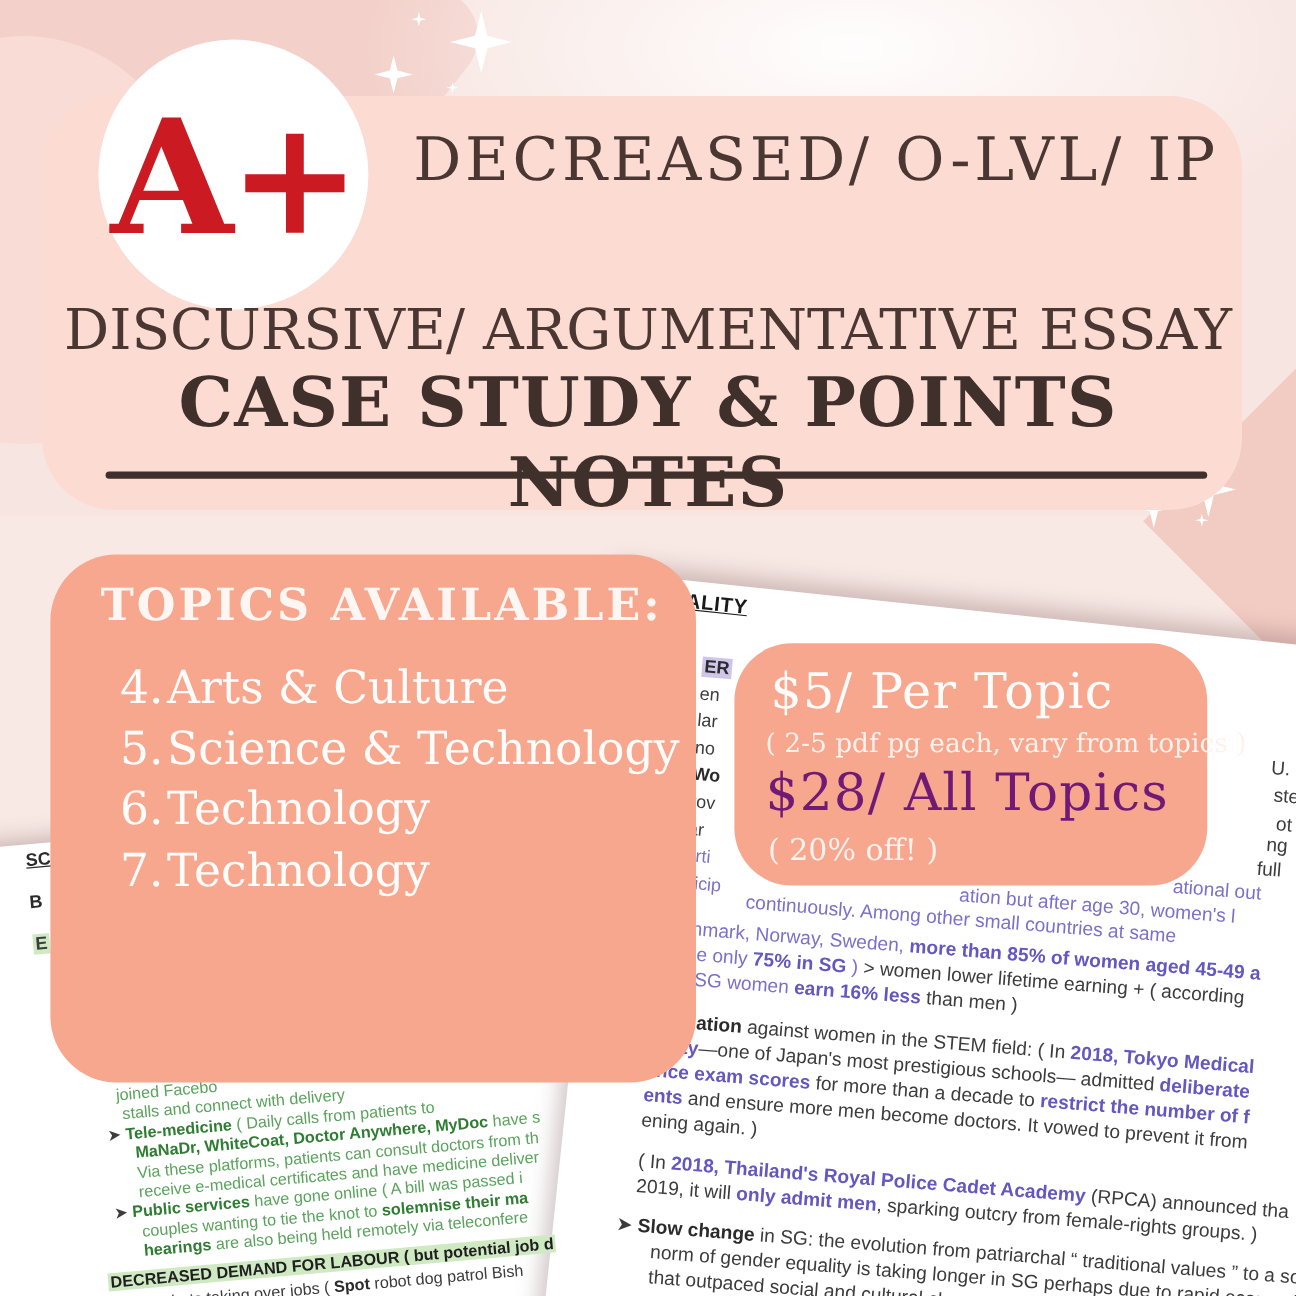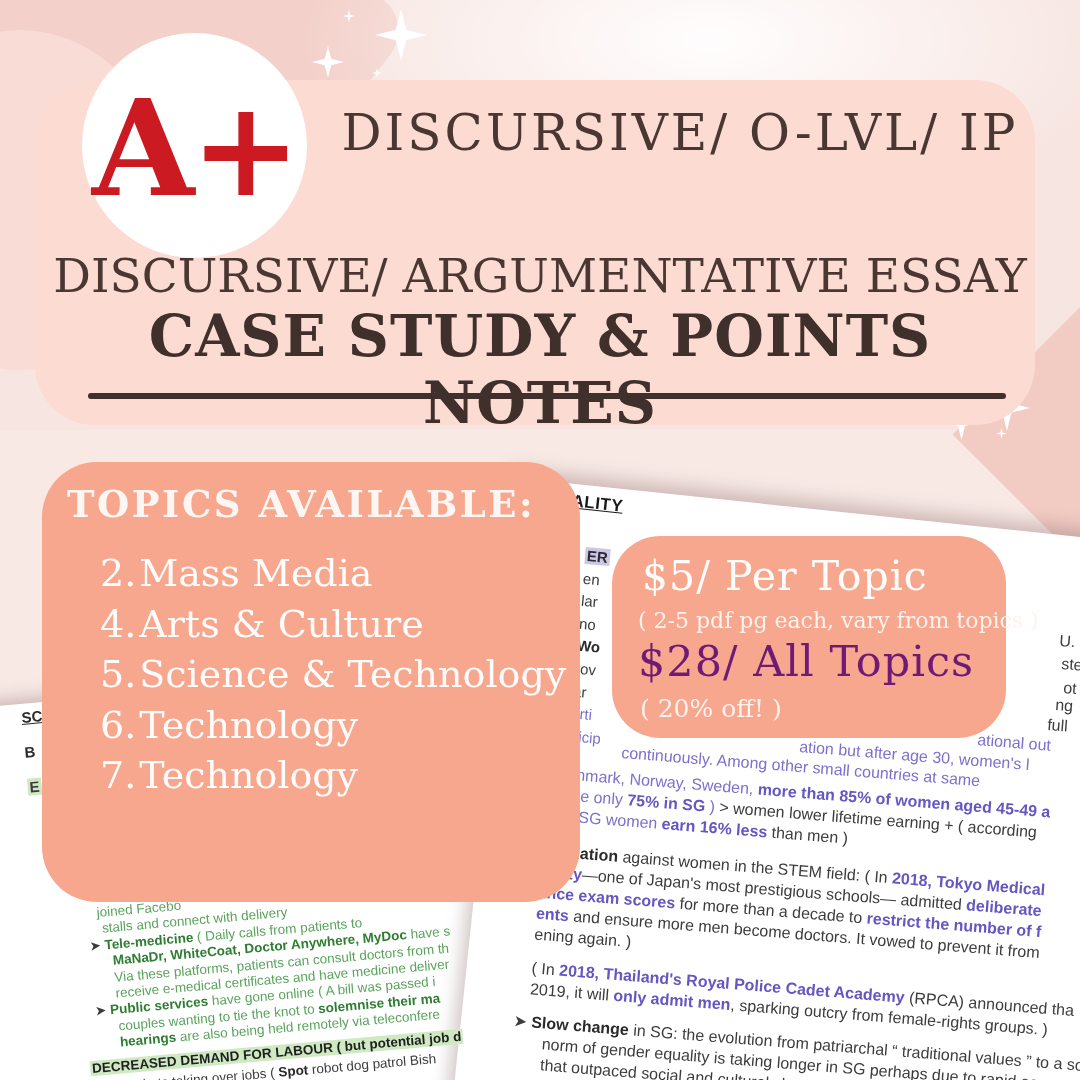--- a/index.html
+++ b/index.html
@@ -45,21 +45,21 @@
   .header-box{left:35px;top:80px;width:1000px;height:345px;background:#fbdbd2;border-radius:60px;z-index:3;}
   .badge-circle{left:82px;top:33px;width:225px;height:225px;border-radius:50%;background:#fff;z-index:4;display:flex;align-items:center;justify-content:center;}
   .badge-grade{font-family:"DejaVu Serif",serif;font-weight:bold;font-size:132px;color:#cb1a22;line-height:1;letter-spacing:-4px;padding-top:6px;}
   .eyebrow{left:320px;top:104px;width:720px;text-align:center;font-family:"DejaVu Serif",serif;font-size:50px;color:#4a3732;letter-spacing:3px;z-index:4;}
   .title1{left:40px;top:248px;width:1000px;text-align:center;font-family:"DejaVu Serif",serif;font-size:47px;color:#4a3732;z-index:4;}
   .title2{left:40px;top:302px;width:1000px;text-align:center;font-family:"DejaVu Serif",serif;font-weight:bold;font-size:57px;color:#40302b;letter-spacing:1px;z-index:4;}
   .title-underline{left:88px;top:393px;width:918px;height:6px;background:#40302b;border-radius:3px;z-index:4;}
 
   
   .topics-box{left:42px;top:462px;width:538px;height:440px;background:#f7a78e;border-radius:55px;z-index:3;}
-  .topics-heading{position:absolute;left:25px;top:20px;font-family:"DejaVu Serif",serif;font-weight:bold;font-size:37px;color:#fef6f3;letter-spacing:2.5px;white-space:nowrap;}
+  .topics-heading{position:absolute;left:42px;top:20px;font-family:"DejaVu Serif",serif;font-weight:bold;font-size:37px;color:#fef6f3;letter-spacing:2.5px;white-space:nowrap;}
   .topics-list{position:absolute;left:58px;top:86px;font-family:"DejaVu Serif",serif;font-size:38px;color:#fffdfc;line-height:50.5px;white-space:nowrap;}
   .topic-num{margin-right:3px;}
   .price-box{left:612px;top:536px;width:394px;height:202px;background:#f7a78e;border-radius:48px;z-index:3;}
   .price-line1{position:absolute;left:30px;top:16px;font-family:"DejaVu Serif",serif;font-size:41px;color:#fffdfc;letter-spacing:1px;white-space:nowrap;}
   .price-note1{position:absolute;left:26px;top:72px;font-family:"DejaVu Serif",serif;font-size:22px;color:#fef2ee;white-space:nowrap;}
   .price-line2{position:absolute;left:26px;top:100px;font-family:"DejaVu Serif",serif;font-size:43px;color:#701a75;letter-spacing:1px;white-space:nowrap;}
   .price-note2{position:absolute;left:28px;top:158px;font-family:"DejaVu Serif",serif;font-size:25px;color:#fef2ee;white-space:nowrap;}
 </style>
 </head>
 <body>
@@ -141,29 +141,28 @@
   <div class="abs star" style="left:343px;top:10px;width:12px;height:12px;"></div>
   <div class="abs star" style="left:372px;top:68px;width:10px;height:10px;"></div>
   <div class="abs star" style="left:984px;top:385px;width:46px;height:46px;"></div>
   <div class="abs star" style="left:944px;top:405px;width:35px;height:35px;"></div>
   <div class="abs star" style="left:996px;top:428px;width:11px;height:11px;"></div>
 
   <div class="abs header-box"></div>
   <div class="abs badge-circle">
     <span class="badge-grade">A+</span>
   </div>
-  <div class="abs eyebrow">DISCURSIVE/ O-LVL/ IP</div>
+  <div class="abs eyebrow">DECREASED/ O-LVL/ IP</div>
   <div class="abs title1">DISCURSIVE/ ARGUMENTATIVE ESSAY</div>
   <div class="abs title2">CASE STUDY &amp; POINTS NOTES</div>
   <div class="abs title-underline"></div>
 
   <div class="abs topics-box">
     <div class="topics-heading">TOPICS AVAILABLE:</div>
     <div class="topics-list" id="topics-list">
-        <div><span class="topic-num">2.</span><span>Mass Media</span></div>
         <div><span class="topic-num">4.</span><span>Arts &amp; Culture</span></div>
         <div><span class="topic-num">5.</span><span>Science &amp; Technology</span></div>
         <div><span class="topic-num">6.</span><span>Technology</span></div>
         <div><span class="topic-num">7.</span><span>Technology</span></div>
       </div>
   </div>
 
   <div class="abs price-box">
     <div class="price-line1">$5/ Per Topic</div>
     <div class="price-note1">( 2-5 pdf pg each, vary from topics )</div>

